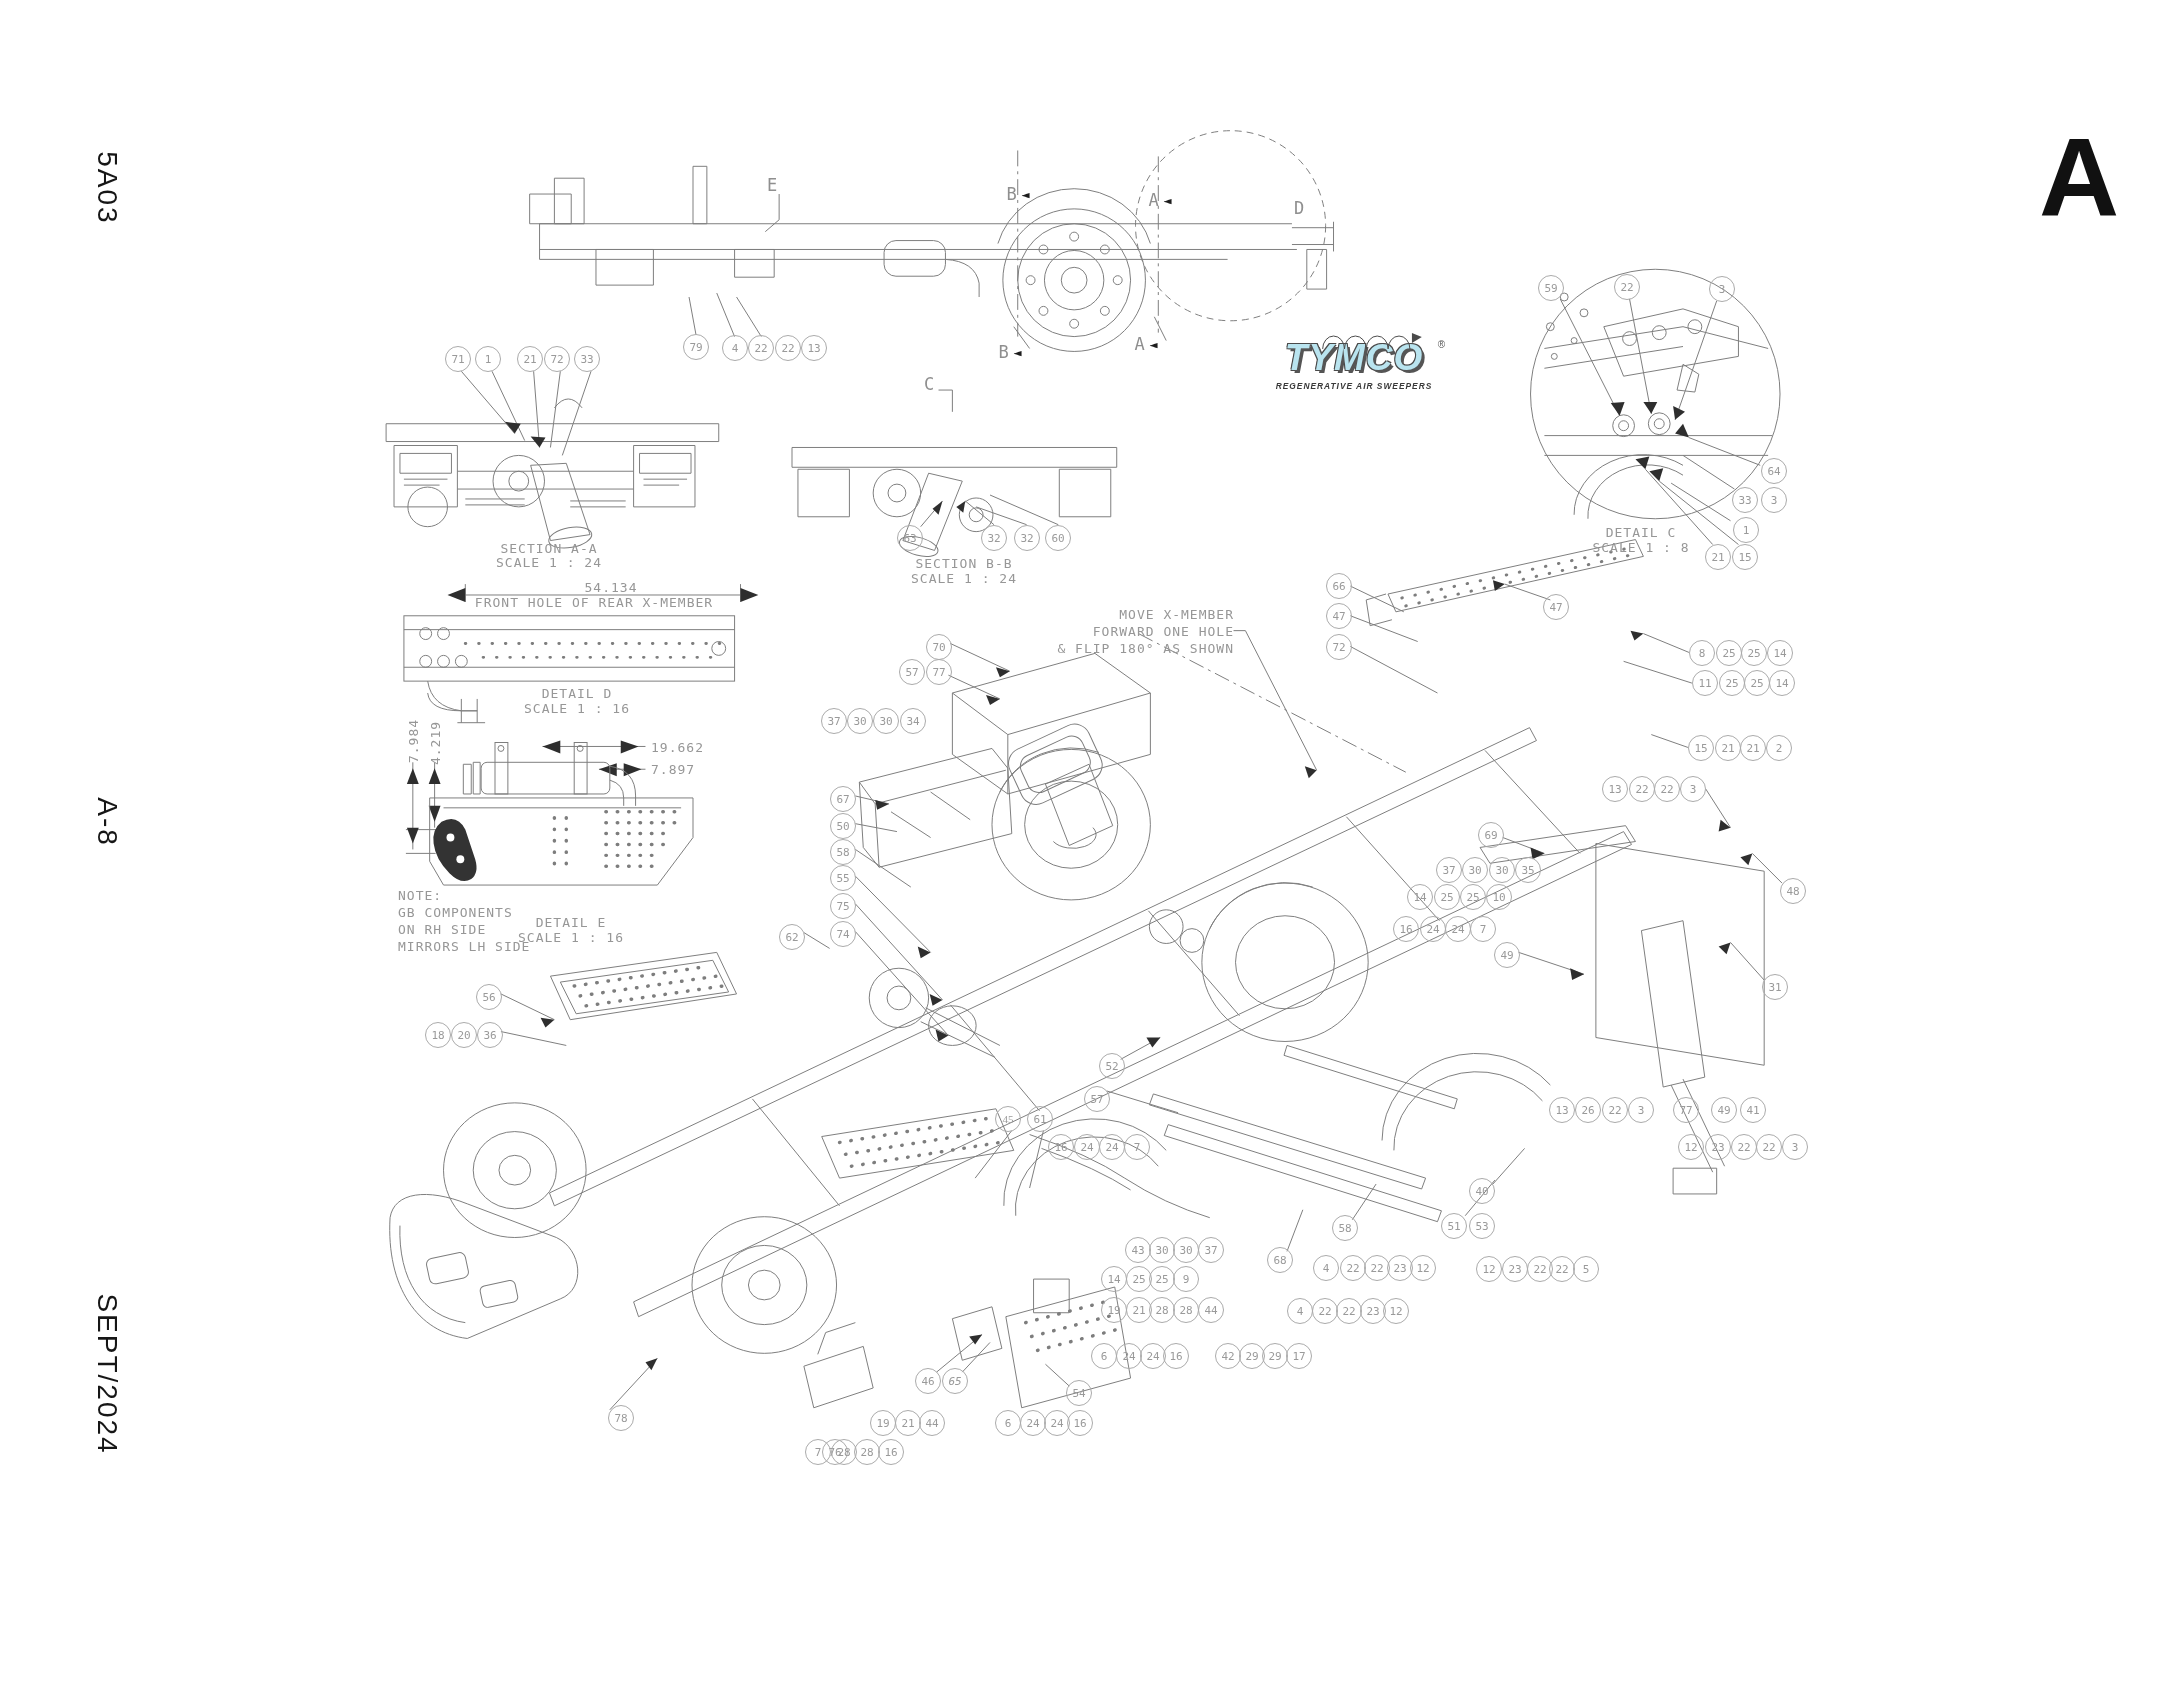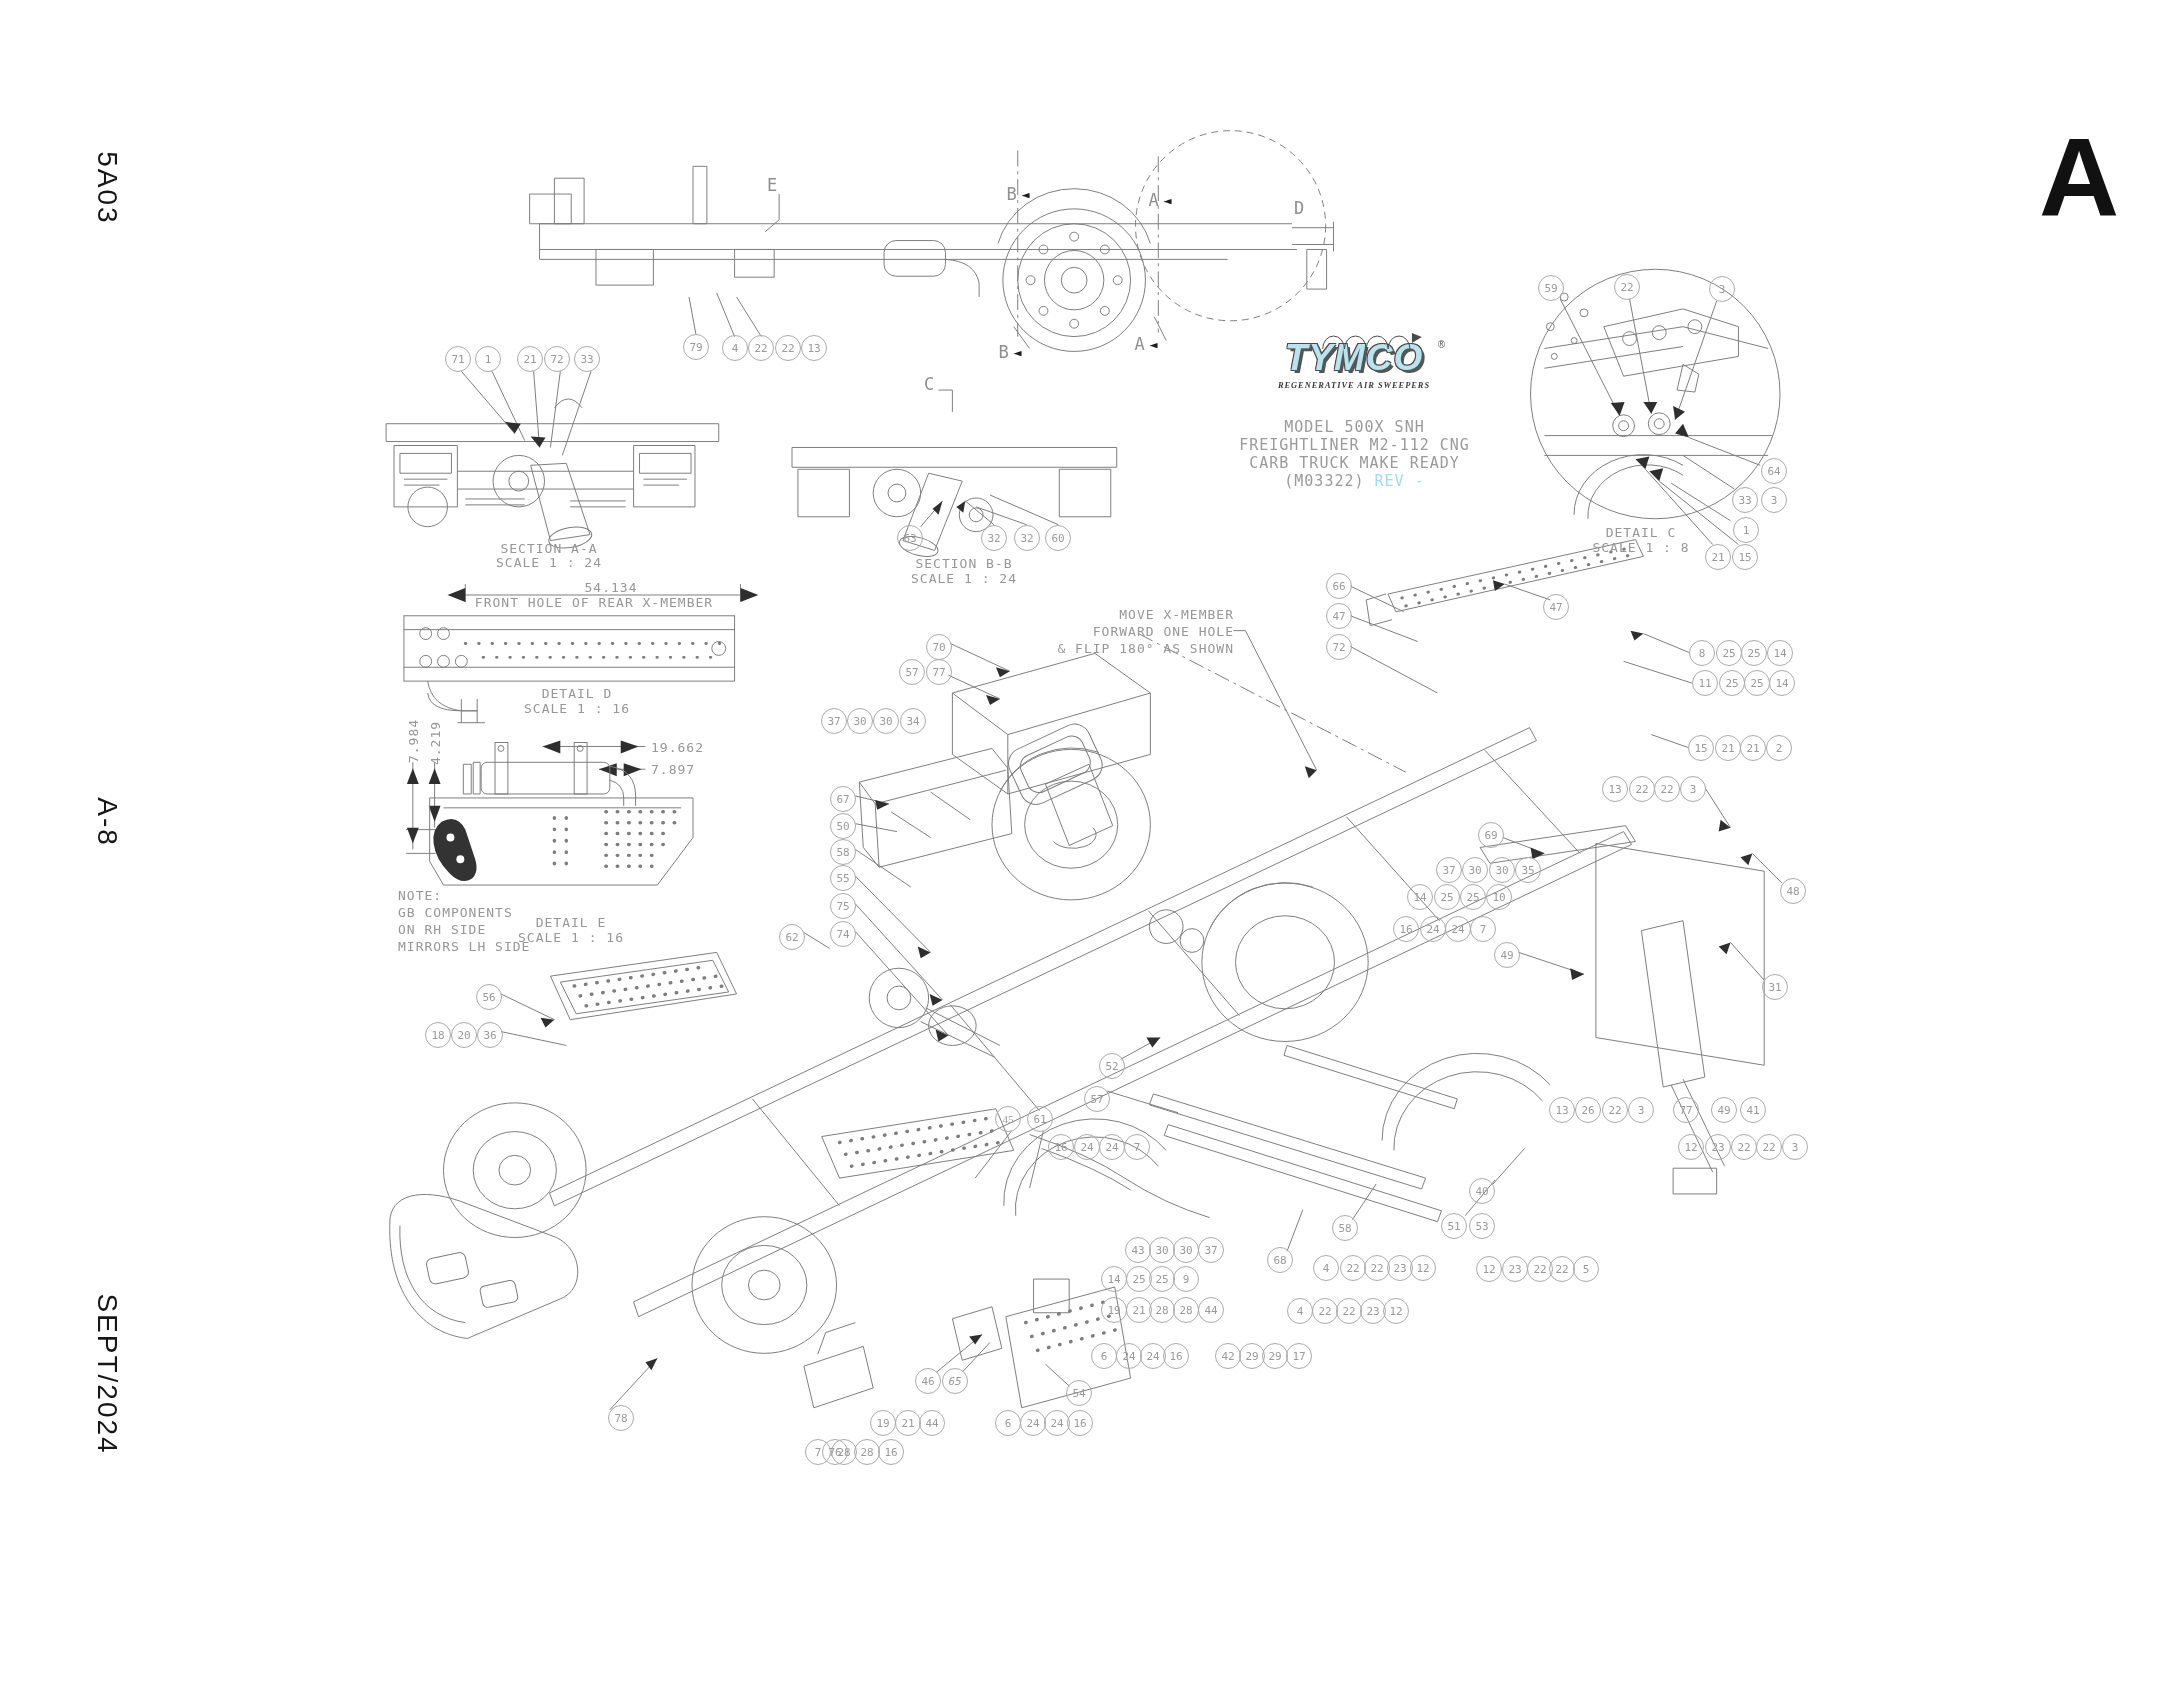--- a/index.html
+++ b/index.html
@@ -33,21 +33,21 @@
           font-family:"Liberation Sans", sans-serif;transform:translate(-50%,-50%) rotate(90deg);
           white-space:nowrap;}
   .bigrev{position:absolute;color:#111;font-size:111px;font-weight:800;
           font-family:"Liberation Sans", sans-serif;transform:translate(-50%,-50%);}
   .logo{position:absolute;left:1267px;top:337px;width:174px;text-align:center;}
   .logo .word{font-family:"Liberation Sans", sans-serif;font-style:italic;font-weight:bold;
       font-size:37px;letter-spacing:1px;color:var(--brand);
       text-shadow:3px 3px 0 #555,1px 1px 0 #4a4a4a,-1px -1px 0 #4a4a4a,1px -1px 0 #4a4a4a,-1px 1px 0 #4a4a4a;}
   .logo .reg{position:absolute;right:-4px;top:2px;font-size:10px;color:#555;
       font-family:"Liberation Sans", sans-serif;text-shadow:none;font-style:normal;}
-  .logo .tag{font-family:Liberation Serif, serif;font-style:italic;font-weight:bold;
+  .logo .tag{font-family:Liberation Sans, sans-serif;font-style:italic;font-weight:bold;
       font-size:8.4px;color:#3a3a3a;letter-spacing:1px;margin-top:2px;}
   .titleblock{position:absolute;left:1206px;top:418px;width:297px;text-align:center;
       color:#9a9a9a;font-size:15px;line-height:18px;letter-spacing:1px;white-space:nowrap;}
   .titleblock .rev{color:var(--rev);}
   .swirl{position:absolute;left:50%;top:-14px;transform:translateX(-38%);}
 </style>
 </head>
 <body>
 
 <div id="sheet">
@@ -275,29 +275,20 @@
   <div class="logo">
     <svg class="swirl" width="119" height="34" viewBox="0 0 120 34">
       <path d="M14,26 a11,13 0 1 1 22,0 a11,13 0 1 1 22,0 a11,13 0 1 1 22,0 a11,13 0 1 1 22,0" style="stroke:#4a4a4a"></path>
       <polygon points="104,10 114,14 104,20" style="fill:#4a4a4a;stroke:none"></polygon>
     </svg>
     <div class="word">TYMCO</div>
     <div class="reg">®</div>
     <div class="tag">REGENERATIVE AIR SWEEPERS</div>
   </div>
 
-  <div class="titleblock">
-    <div>MODEL 500X SNH</div>
-    <div>FREIGHTLINER M2-112 CNG</div>
-    <div>CARB TRUCK MAKE READY</div>
-    <div>
-      <span>(M03322)</span>
-      <span class="rev">REV -</span>
-    </div>
-  </div>
 
   <div class="lbl" style="left:549px;top:541px">SECTION A-A</div>
   <div class="lbl" style="left:549px;top:555px">SCALE 1 : 24</div>
   <div class="lbl" style="left:964px;top:556px">SECTION B-B</div>
   <div class="lbl" style="left:964px;top:571px">SCALE 1 : 24</div>
   <div class="lbl" style="left:1641px;top:525px">DETAIL C</div>
   <div class="lbl" style="left:1641px;top:540px">SCALE 1 : 8</div>
   <div class="lbl" style="left:577px;top:686px">DETAIL D</div>
   <div class="lbl" style="left:577px;top:701px">SCALE 1 : 16</div>
   <div class="lbl" style="left:571px;top:915px">DETAIL E</div>

